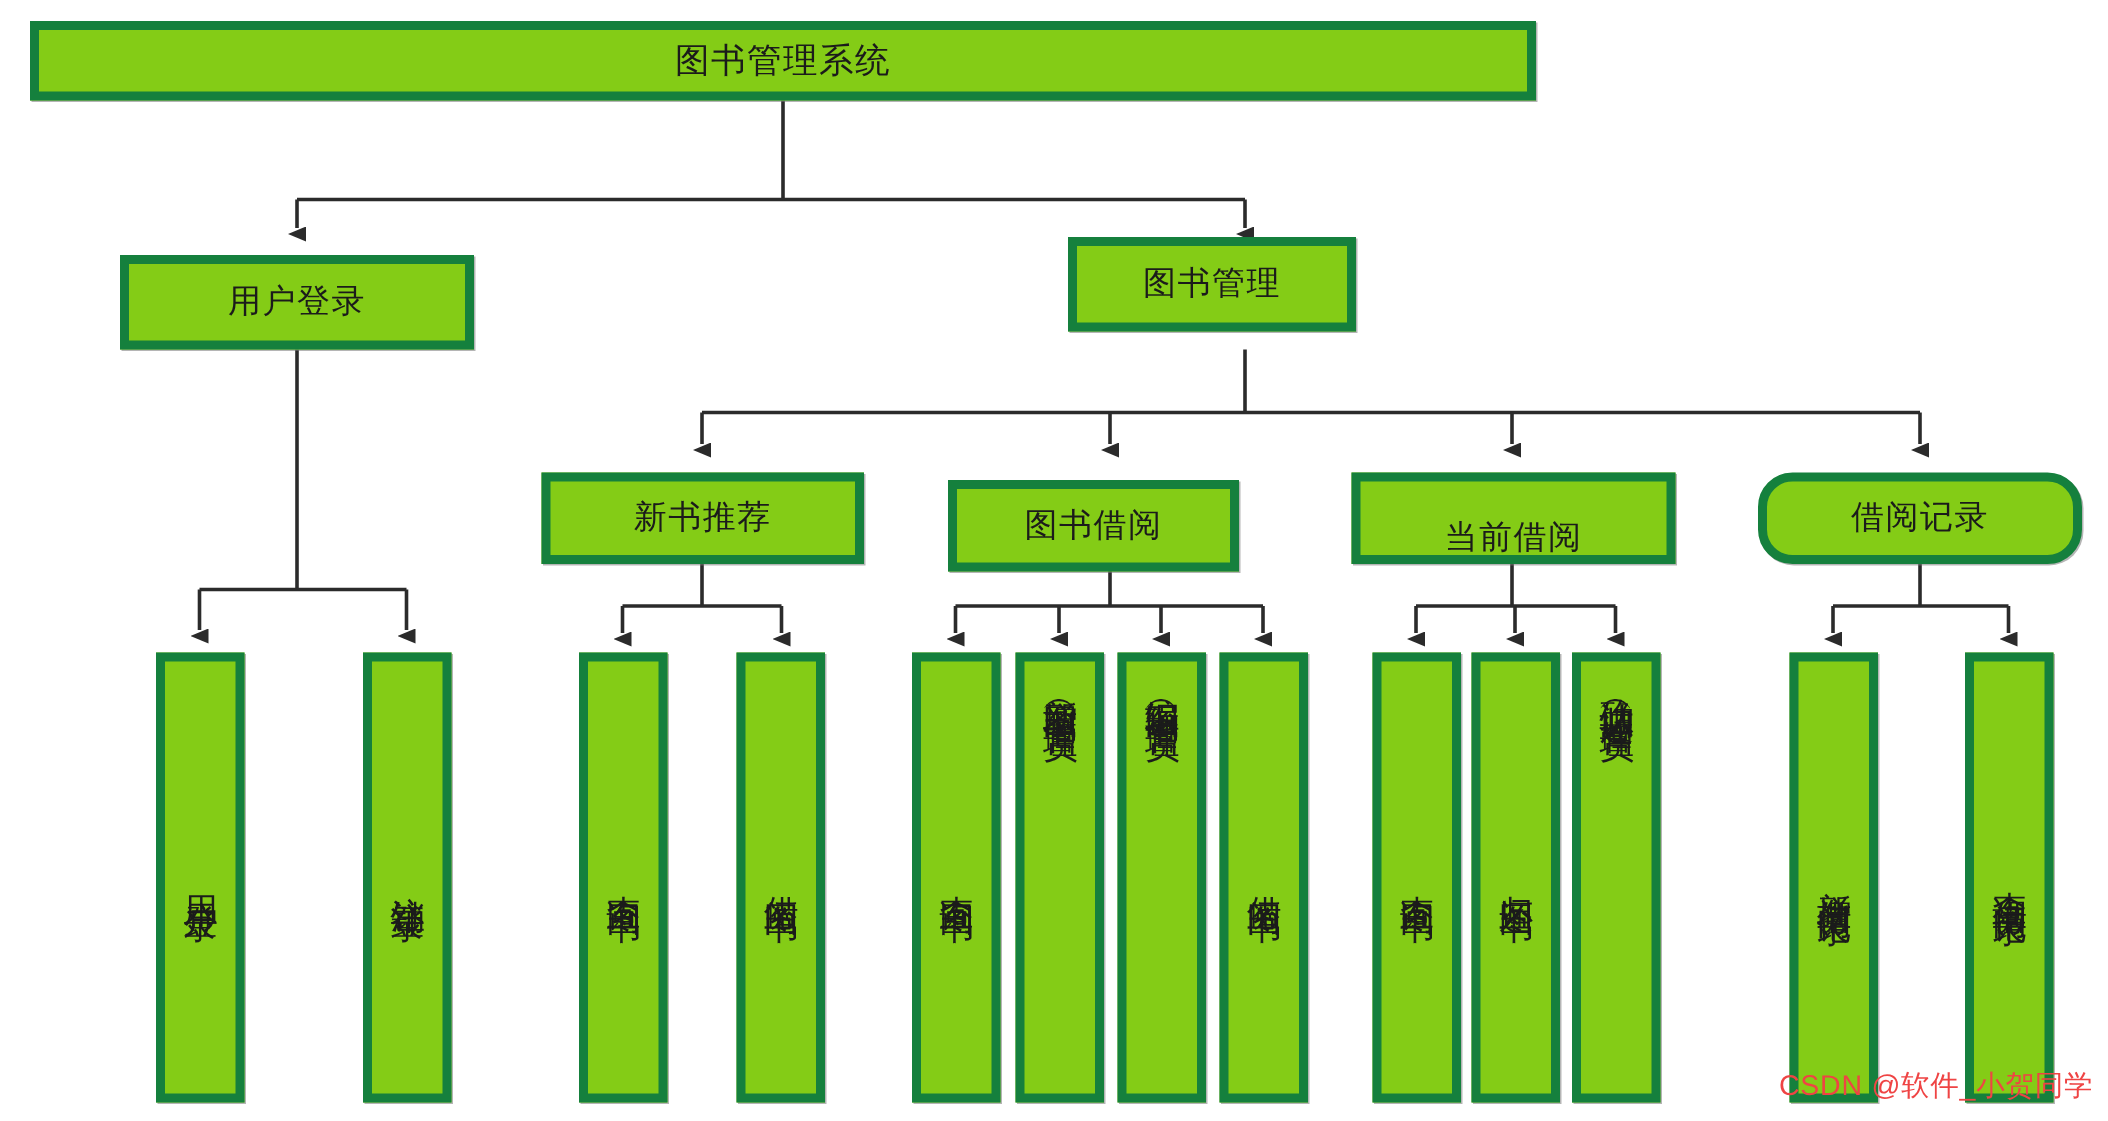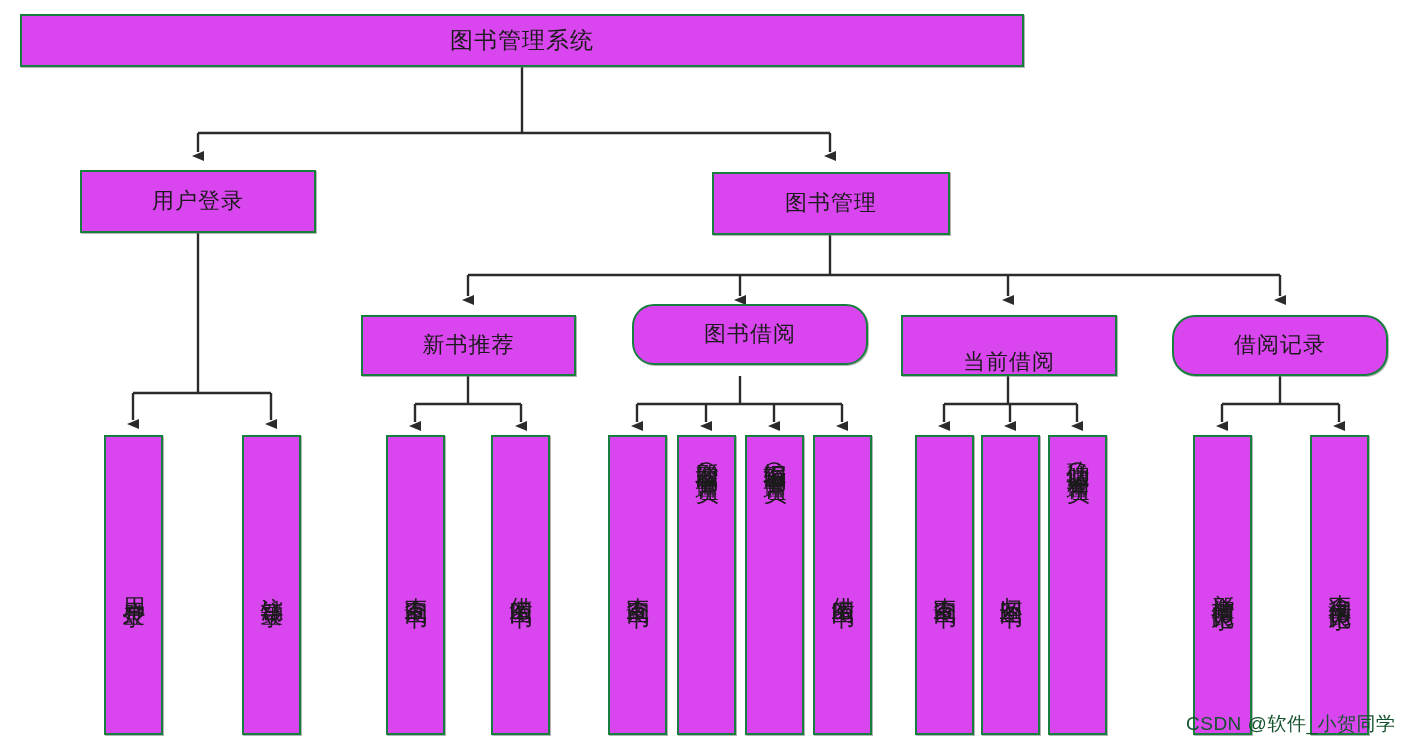--- a/index.html
+++ b/index.html
@@ -21,22 +21,22 @@
     position: absolute;
     left: 0;
     top: 0;
     width: 1405px;
     height: 747px;
     pointer-events: none;
   }
   .node {
     position: absolute;
     box-sizing: border-box;
-    background: #d946ef;
-    border: 2px solid #15803d;
+    background: #84cc16;
+    border: 6px solid #15803d;
     box-shadow: 1px 1px 0 rgba(120,120,120,0.55);
     display: flex;
     align-items: center;
     justify-content: center;
     color: #1b1b1b;
   }
   .node .label {
     display: block;
     text-align: center;
     letter-spacing: 1px;
@@ -67,21 +67,21 @@
   }
   .node.vert.mid {
     align-items: center;
     padding-top: 0;
   }
   .watermark {
     position: absolute;
     left: 1186px;
     top: 711px;
     font-size: 19px;
-    color: #14532d;
+    color: #ef4444;
     letter-spacing: 0.5px;
     white-space: nowrap;
     font-family: "Liberation Sans", "DejaVu Sans", sans-serif;
   }
 </style>
 </head>
 <body>
 
 <div id="canvas">
 
@@ -136,28 +136,28 @@
     </g>
   </svg>
 
   <div class="node horiz root" style="left:20px; top:14px; width:1004px; height:53px;">
     <span class="label">图书管理系统</span>
   </div>
 
   <div class="node horiz" style="left:80px; top:170px; width:236px; height:63px;">
     <span class="label">用户登录</span>
   </div>
-  <div class="node horiz" style="left:712px; top:172px; width:238px; height:63px;">
+  <div class="node horiz" style="left:712px; top:158px; width:192px; height:63px;">
     <span class="label">图书管理</span>
   </div>
 
   <div class="node horiz" style="left:361px; top:315px; width:215px; height:61px;">
     <span class="label">新书推荐</span>
   </div>
-  <div class="node horiz" style="left:632px; top:304px; width:236px; height:61px;border-radius:22px;">
+  <div class="node horiz" style="left:632px; top:320px; width:194px; height:61px;">
     <span class="label">图书借阅</span>
   </div>
   <div class="node horiz" style="left:901px; top:315px; width:216px; height:61px;align-items:flex-end;">
     <span class="label">当前借阅</span>
   </div>
   <div class="node horiz" style="left:1172px; top:315px; width:216px; height:61px;border-radius:23px;">
     <span class="label">借阅记录</span>
   </div>
 
   <div class="node vert mid" style="left:104px; top:435px; width:59px; height:300px;">

